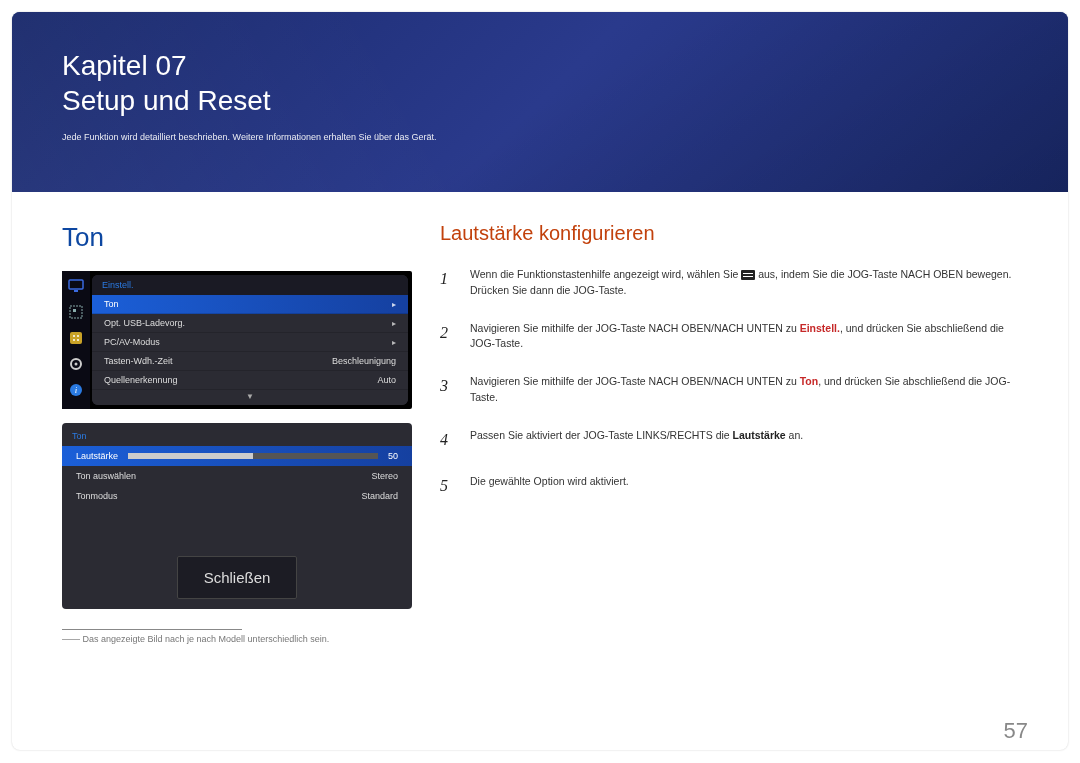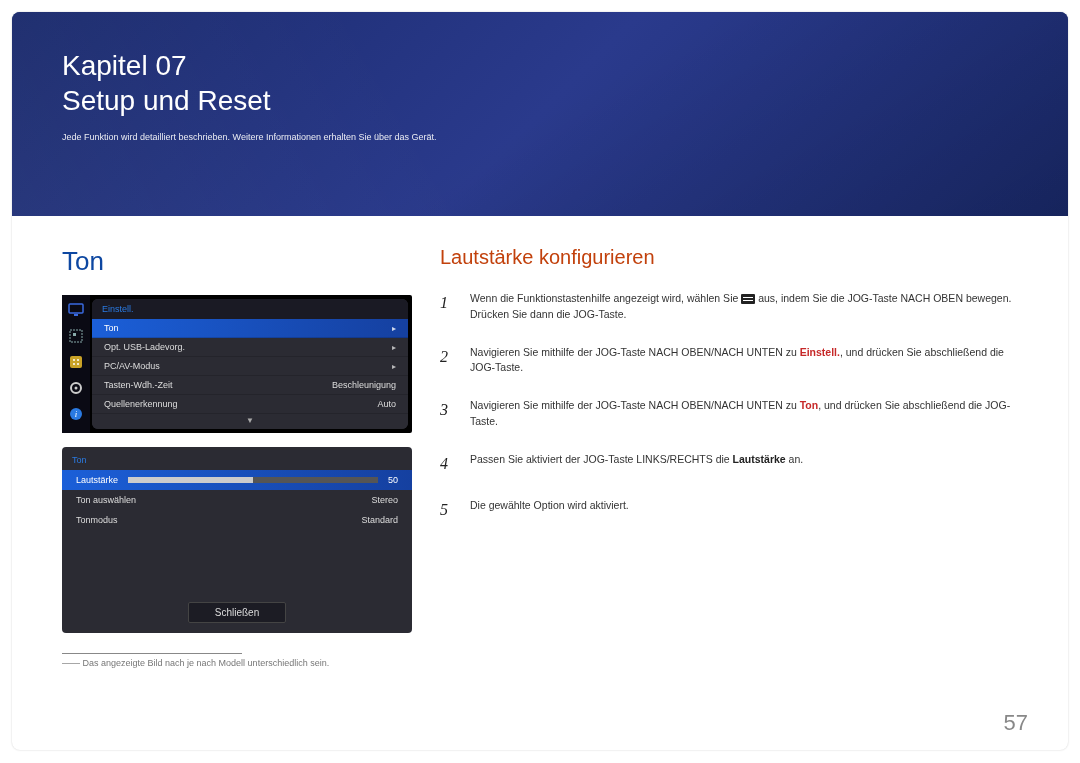--- a/index.html
+++ b/index.html
@@ -19,21 +19,21 @@
     height: 738px;
     position: relative;
     box-shadow: 0 0 2px rgba(0,0,0,0.2);
   }
   .header {
     background: linear-gradient(135deg, #1a2a6c 0%, #2a3a8c 50%, #1a2a6c 100%);
     background-color: #1e3a7c;
     padding: 36px 50px 30px 50px;
     color: #fff;
     position: relative;
-    height: 204px;
+    height: 180px;
   }
   .header::before {
     content: "";
     position: absolute;
     inset: 0;
     background:
       linear-gradient(60deg, rgba(255,255,255,0.04) 0%, rgba(255,255,255,0) 40%),
       linear-gradient(-30deg, rgba(0,0,0,0.15) 0%, rgba(0,0,0,0) 50%);
     pointer-events: none;
   }
@@ -138,22 +138,22 @@
     position: relative;
   }
   .volume-fill {
     position:absolute; left:0; top:0; bottom:0;
     width: 50%;
     background: #ccc;
   }
   .osd-close-wrap { text-align:center; position:absolute; bottom:10px; left:0; right:0;}
   .osd-close {
     background: #1c1c24; color:#ddd;
-    border:none; padding: 4px 26px;
-    font-size:10px; border-radius:2px;
+    border:none; padding: 12px 26px;
+    font-size:15px; border-radius:2px;
     border: 1px solid #444;
   }
 
   .footnote-divider {
     width: 180px;
     border: none;
     border-top: 1px solid #888;
     margin-top: 20px;
     margin-bottom: 4px;
   }
@@ -190,21 +190,21 @@
     border-radius:1px;
   }
   .menu-glyph::before, .menu-glyph::after {
     content:""; position:absolute; left:2px; right:2px; height:1px; background:#fff;
   }
   .menu-glyph::before { top:3px; }
   .menu-glyph::after { bottom:3px; }
 
   .page-num {
     position: absolute;
-    bottom: 14px;
+    bottom: 6px;
     right: 40px;
     color: #888;
     font-size: 22px;
     font-weight: 300;
   }
 </style>
 </head>
 <body>
 
 <div class="page">

